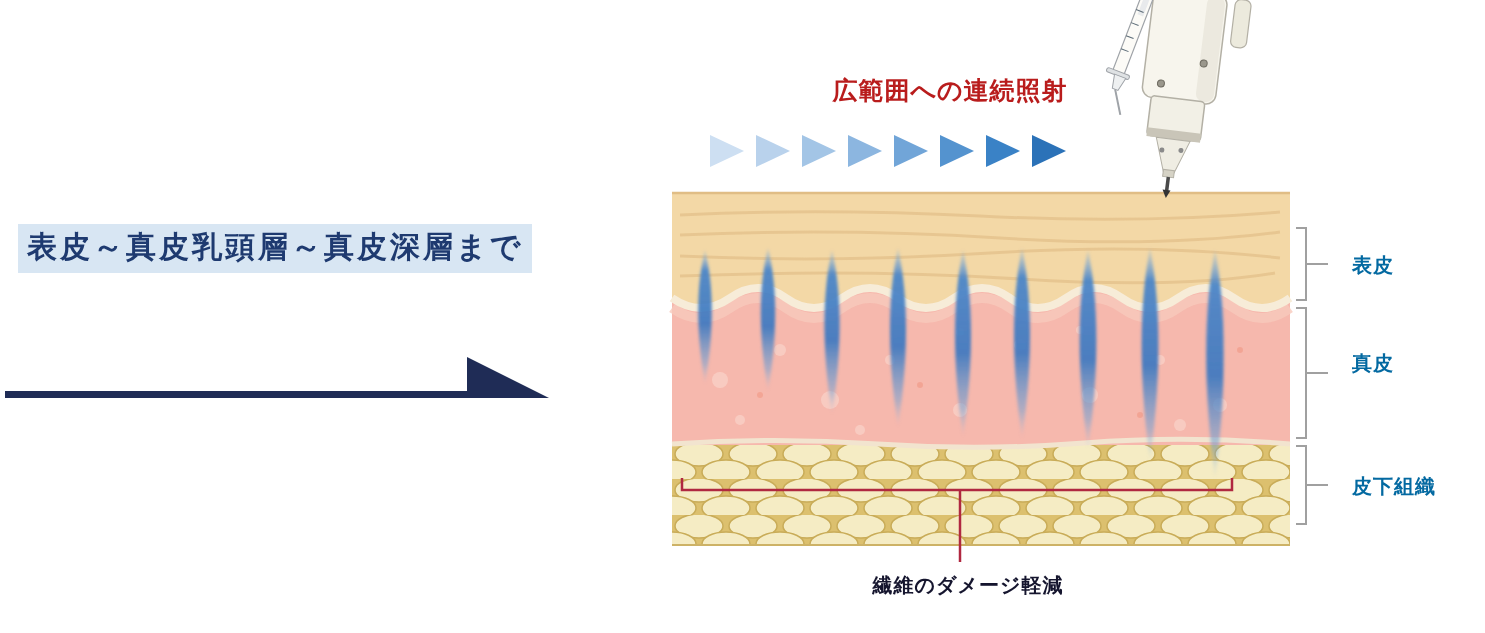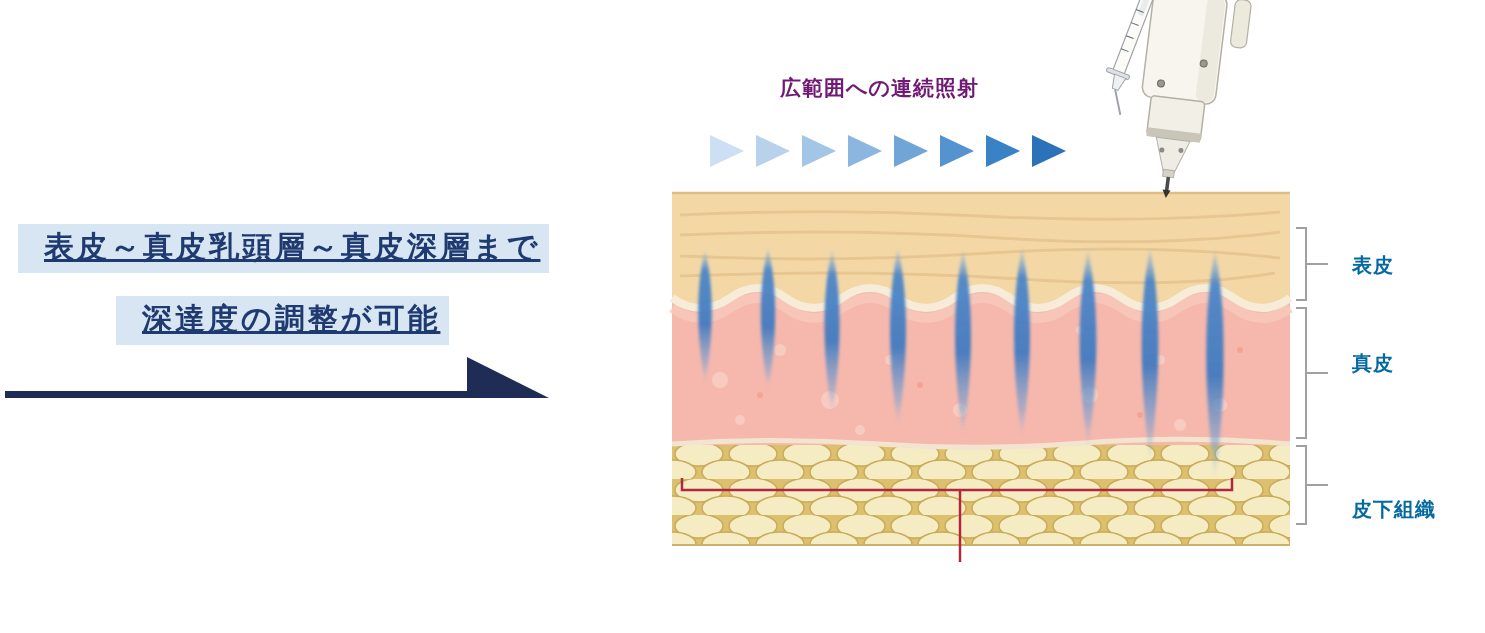--- a/index.html
+++ b/index.html
@@ -5,61 +5,59 @@
   html,body{margin:0;padding:0;background:#fff;}
   .stage{
     position:relative;width:1485px;height:633px;background:#ffffff;
     font-family:"Liberation Sans","DejaVu Sans",sans-serif;overflow:hidden;
   }
   
   .headline{
     position:absolute;font-weight:bold;font-size:30px;letter-spacing:3px;
     color:#1e3a70;white-space:nowrap;
   }
-  .headline .hl{background:#d8e6f3;padding:3px 9px 5px 26px;display:inline-block;text-decoration:underline;}
+  .headline .hl{background:#d8e6f3;padding:3px 9px 5px 9px;display:inline-block;}
   .headline.line1{left:18px;top:224px;}
   .headline.line2{left:116px;top:296px;}
   .arrow-line{position:absolute;left:5px;top:391px;width:464px;height:7px;background:#1f2c56;}
   .arrow-head{
     position:absolute;left:467px;top:357px;width:82px;height:41px;background:#1f2c56;
     clip-path:polygon(0 0,100% 100%,0 100%);
   }
   
   .caption-top{
-    position:absolute;left:780px;top:74px;width:340px;text-align:left;
-    font-size:21px;font-weight:bold;color:#701a75;letter-spacing:1px;
+    position:absolute;left:780px;top:74px;width:340px;text-align:center;
+    font-size:25px;font-weight:bold;color:#b91c1c;letter-spacing:1px;
   }
   .caption-bottom{
     position:absolute;left:788px;top:572px;width:360px;text-align:center;
     font-size:20px;font-weight:bold;color:#15152e;letter-spacing:1px;
   }
   .layer-label{
     position:absolute;left:1352px;font-size:20px;font-weight:bold;color:#0369a1;
     letter-spacing:1px;white-space:nowrap;
   }
   .layer-label.l1{top:252px;}
   .layer-label.l2{top:350px;}
-  .layer-label.l3{top:496px;}
+  .layer-label.l3{top:473px;}
   .diagram-svg{position:absolute;left:660px;top:0;}
 </style>
 </head>
 <body>
 
 <div class="stage">
 
   <div class="headline line1">
     <span class="hl">表皮～真皮乳頭層～真皮深層まで</span>
   </div>
-  <div class="headline line2">
-    <span class="hl">深達度の調整が可能</span>
-  </div>
   <div class="arrow-line"></div>
   <div class="arrow-head"></div>
 
   <div class="caption-top">広範囲への連続照射</div>
+  <div class="caption-bottom">繊維のダメージ軽減</div>
   <div class="layer-label l1">表皮</div>
   <div class="layer-label l2">真皮</div>
   <div class="layer-label l3">皮下組織</div>
 
   <svg class="diagram-svg" width="700" height="633" viewBox="0 0 700 633">
     <defs>
       <linearGradient id="beamGrad" x1="0" y1="0" x2="0" y2="1">
         <stop offset="0" stop-color="#8fb8de" stop-opacity="0.3"></stop>
         <stop offset="0.15" stop-color="#4c86c8" stop-opacity="0.95"></stop>
         <stop offset="0.55" stop-color="#3c78c0" stop-opacity="0.92"></stop>

